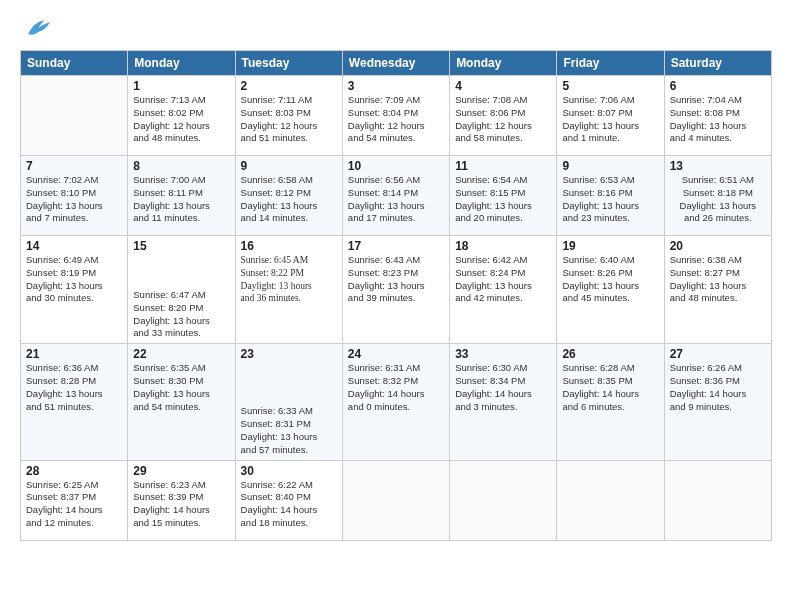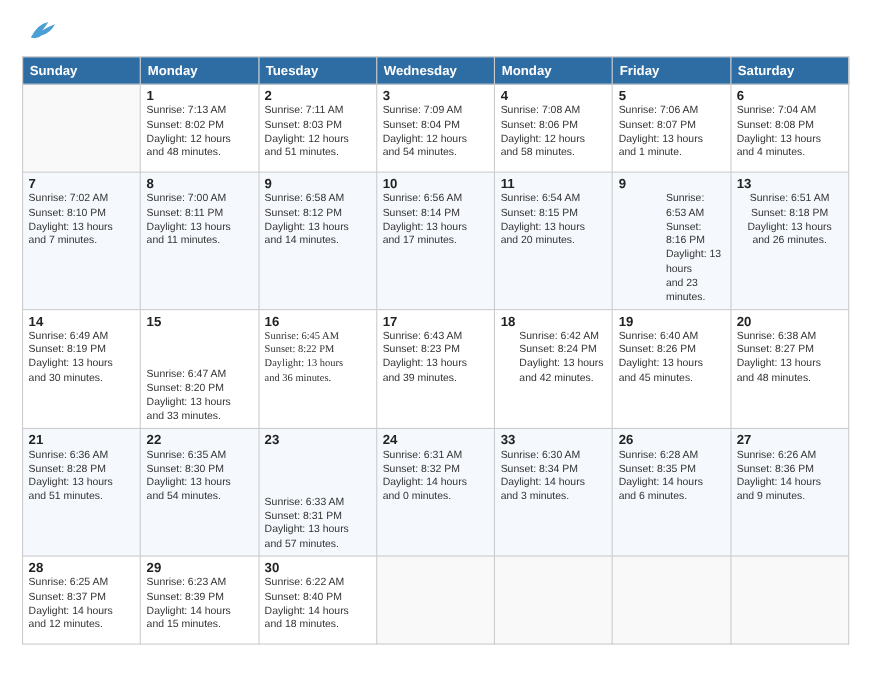--- a/index.html
+++ b/index.html
@@ -197,21 +197,21 @@
           </td>
           <td>
             <span class="day-num">11</span>
             <div class="day-info" style="white-space: pre-line;">Sunrise: 6:54 AM
 Sunset: 8:15 PM
 Daylight: 13 hours
 and 20 minutes.</div>
           </td>
           <td>
             <span class="day-num">9</span>
-            <div class="day-info" style="white-space: pre-line; margin-left: 43px;">Sunrise: 6:53 AM
+            <div class="day-info" style="white-space: pre-line;">Sunrise: 6:53 AM
 Sunset: 8:16 PM
 Daylight: 13 hours
 and 23 minutes.</div>
           </td>
           <td>
             <span class="day-num">13</span>
             <div class="day-info" style="white-space: pre-line; text-align: center;">Sunrise: 6:51 AM
 Sunset: 8:18 PM
 Daylight: 13 hours
 and 26 minutes.</div>
@@ -241,21 +241,21 @@
           </td>
           <td>
             <span class="day-num">17</span>
             <div class="day-info" style="white-space: pre-line;">Sunrise: 6:43 AM
 Sunset: 8:23 PM
 Daylight: 13 hours
 and 39 minutes.</div>
           </td>
           <td>
             <span class="day-num">18</span>
-            <div class="day-info" style="white-space: pre-line; margin-left: 17px;">Sunrise: 6:42 AM
+            <div class="day-info" style="white-space: pre-line;">Sunrise: 6:42 AM
 Sunset: 8:24 PM
 Daylight: 13 hours
 and 42 minutes.</div>
           </td>
           <td>
             <span class="day-num">19</span>
             <div class="day-info" style="white-space: pre-line;">Sunrise: 6:40 AM
 Sunset: 8:26 PM
 Daylight: 13 hours
 and 45 minutes.</div>

